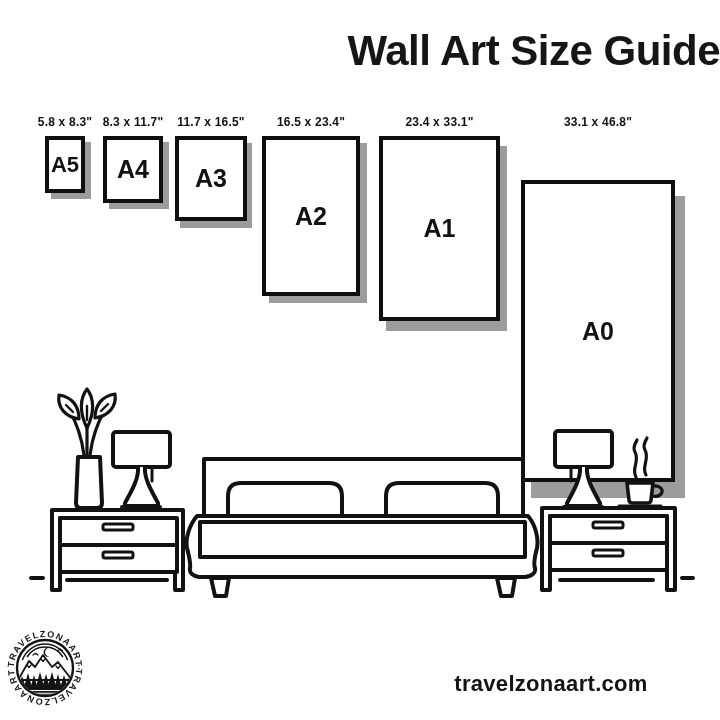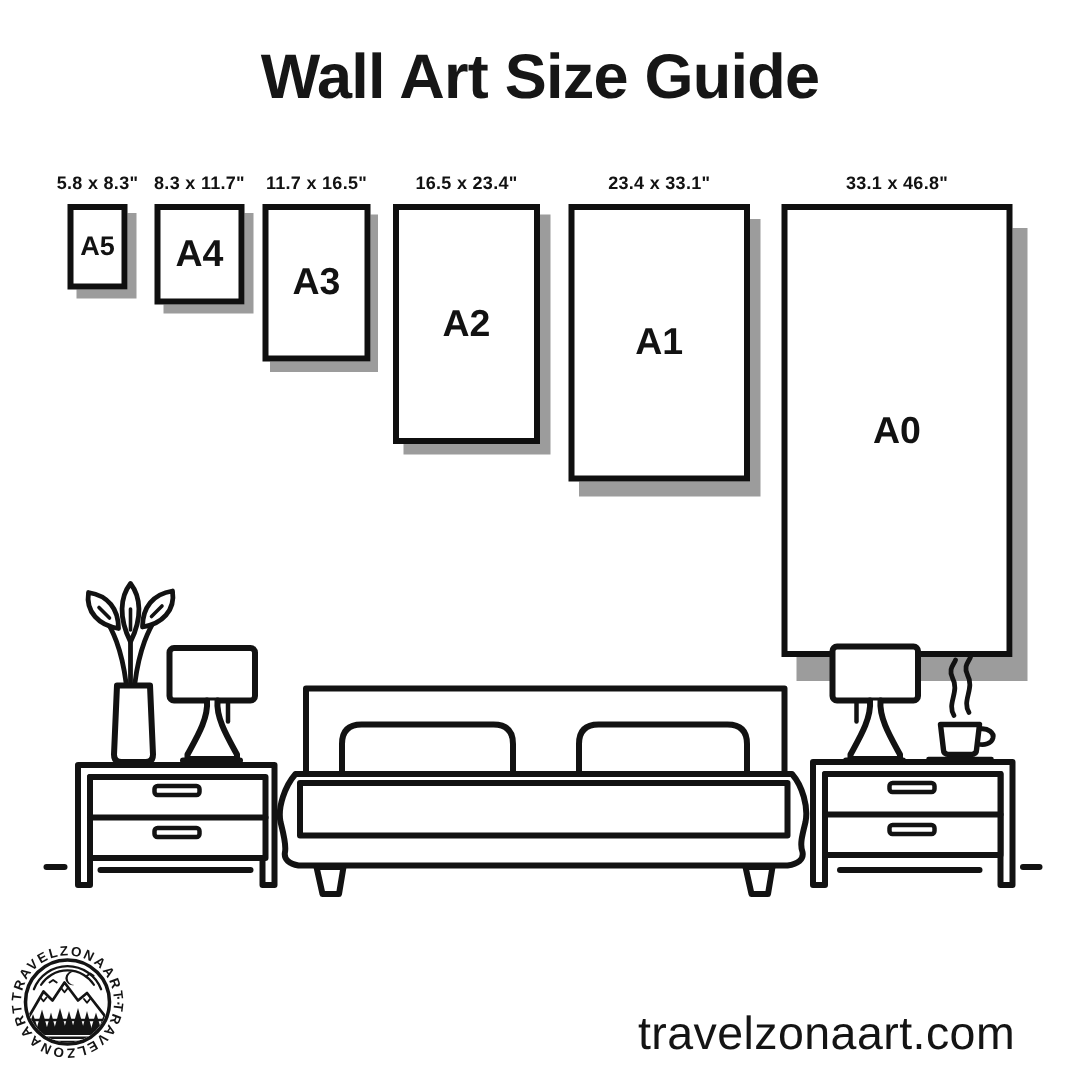--- a/index.html
+++ b/index.html
@@ -2,51 +2,51 @@
 <html><head>
 <meta charset="utf-8">
 <style>
   html,body{margin:0;padding:0;}
   body{
     width:720px;height:720px;position:relative;overflow:hidden;
     background:#ffffff;color:#141414;
     font-family:"Liberation Sans","DejaVu Sans",sans-serif;
   }
   .title{
-    position:absolute;top:27px;left:0;width:720px;text-align:center;
+    position:absolute;top:27px;left:0;width:720px;text-align:right;
     font-size:42px;font-weight:bold;letter-spacing:-0.5px;color:#161616;
   }
   
   .size-item{position:absolute;top:115px;}
   .dim{
     position:absolute;top:0;left:50%;transform:translateX(-50%);
     white-space:nowrap;font-size:12px;font-weight:bold;color:#121212;letter-spacing:0.2px;
   }
   .paper{
     position:absolute;left:0;top:21px;width:100%;box-sizing:border-box;
     background:#ffffff;border:4px solid #0f0f0f;
     display:flex;align-items:center;justify-content:center;
     font-weight:bold;font-size:25px;color:#121212;
   }
-  .s-a5{left:45px;width:40px;}  .s-a5 .paper{height:57px;box-shadow:6px 6px 0 #9c9c9c;font-size:18px;}
+  .s-a5{left:45px;width:40px;}  .s-a5 .paper{height:57px;box-shadow:6px 6px 0 #9c9c9c;font-size:22px;}
   .s-a4{left:103px;width:60px;} .s-a4 .paper{height:67px;box-shadow:6px 6px 0 #9c9c9c;}
-  .s-a3{left:175px;width:72px;} .s-a3 .paper{height:105px;box-shadow:5px 7px 0 #9c9c9c;}
+  .s-a3{left:175px;width:72px;} .s-a3 .paper{height:85px;box-shadow:5px 7px 0 #9c9c9c;}
   .s-a2{left:262px;width:98px;} .s-a2 .paper{height:160px;box-shadow:7px 7px 0 #9c9c9c;}
   .s-a1{left:379px;width:121px;}.s-a1 .paper{height:185px;box-shadow:7px 10px 0 #9c9c9c;}
-  .s-a0{left:521px;width:154px;}.s-a0 .paper{height:302px;box-shadow:10px 16px 0 #9c9c9c;}
+  .s-a0{left:521px;width:154px;}.s-a0 .paper{height:302px;box-shadow:10px 16px 0 #9c9c9c;margin-top:44px;}
   
   .scene{position:absolute;left:0;top:380px;width:720px;height:240px;}
   .scene *{vector-effect:none;}
   
   .logo{position:absolute;left:5px;top:628px;width:80px;height:80px;}
   .logo text{font-family:"Liberation Sans","DejaVu Sans",sans-serif;font-weight:bold;}
   
   .website{
     position:absolute;top:671px;left:391px;width:320px;text-align:center;
-    font-size:31px;font-weight:normal;color:#141414;letter-spacing:0.3px;
+    font-size:22px;font-weight:bold;color:#141414;letter-spacing:0.3px;
   }
 </style>
 </head>
 <body>
 
 <div class="title">Wall Art Size Guide</div>
 
 <div class="size-guide">
   <div class="size-item s-a5">
     <div class="dim">5.8 x 8.3"</div>

